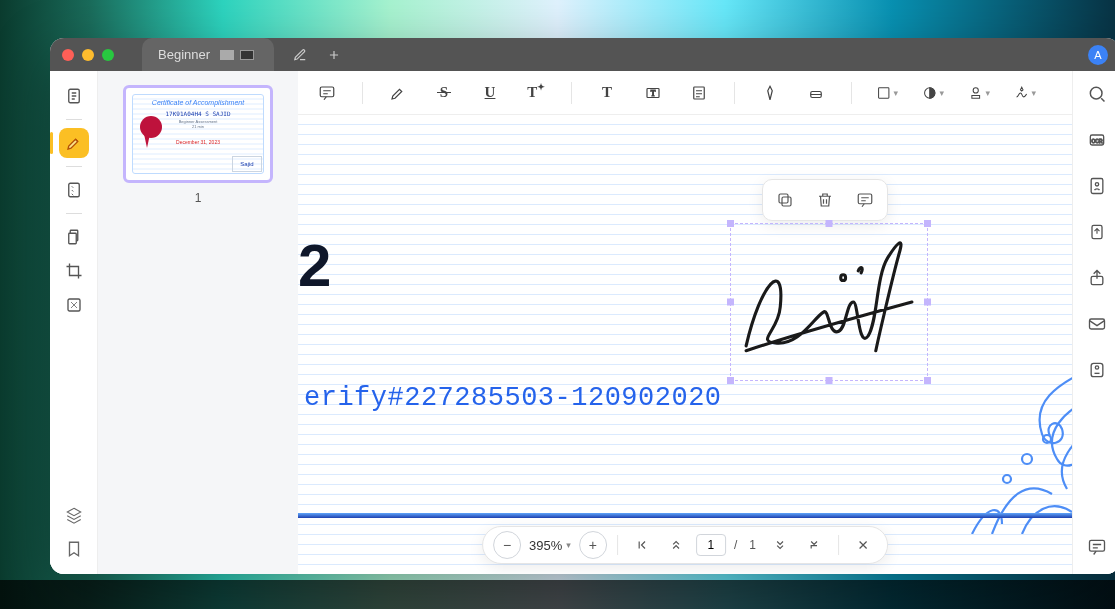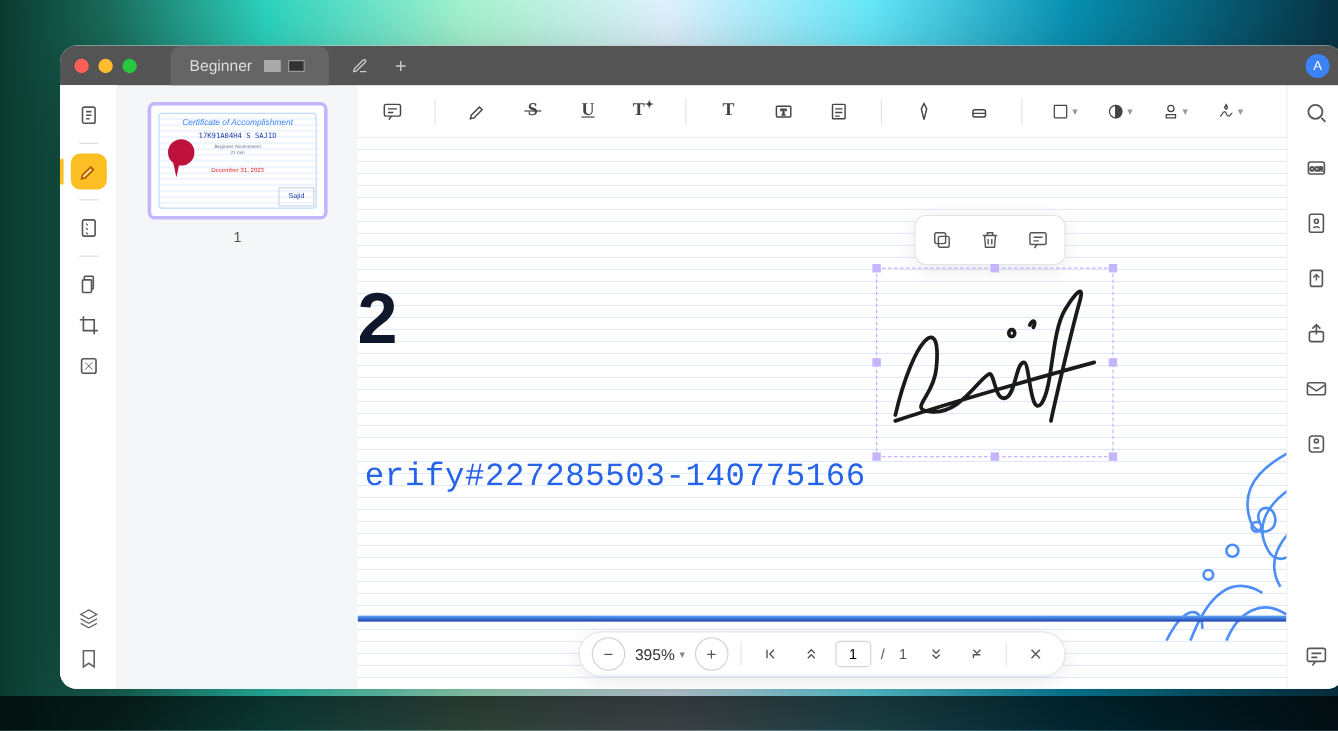--- a/index.html
+++ b/index.html
@@ -282,21 +282,21 @@
             <svg width="16" height="16" viewBox="0 0 24 24" fill="none" stroke="currentColor" stroke-width="1.6">
               <path d="M4 18c3 0 3-6 6-6s2 6 5 6 3-4 5-4"></path>
               <path d="M12 3l2 4-2 2-2-2 2-4z"></path>
             </svg>
             <span class="dd">▾</span>
           </div>
       </div>
 
       <div class="canvas">
         <div class="big2">2</div>
-        <div class="verify">erify#227285503-140775166</div>
+        <div class="verify">erify#227285503-120902020</div>
 
         <div class="floating-toolbar">
           <div class="ft-btn">
               <svg width="18" height="18" viewBox="0 0 24 24" fill="none" stroke="currentColor" stroke-width="1.6">
                 <rect x="8" y="8" width="12" height="12" rx="2"></rect>
                 <rect x="4" y="4" width="12" height="12" rx="2"></rect>
               </svg>
             </div>
           <div class="ft-btn">
               <svg width="18" height="18" viewBox="0 0 24 24" fill="none" stroke="currentColor" stroke-width="1.6">

